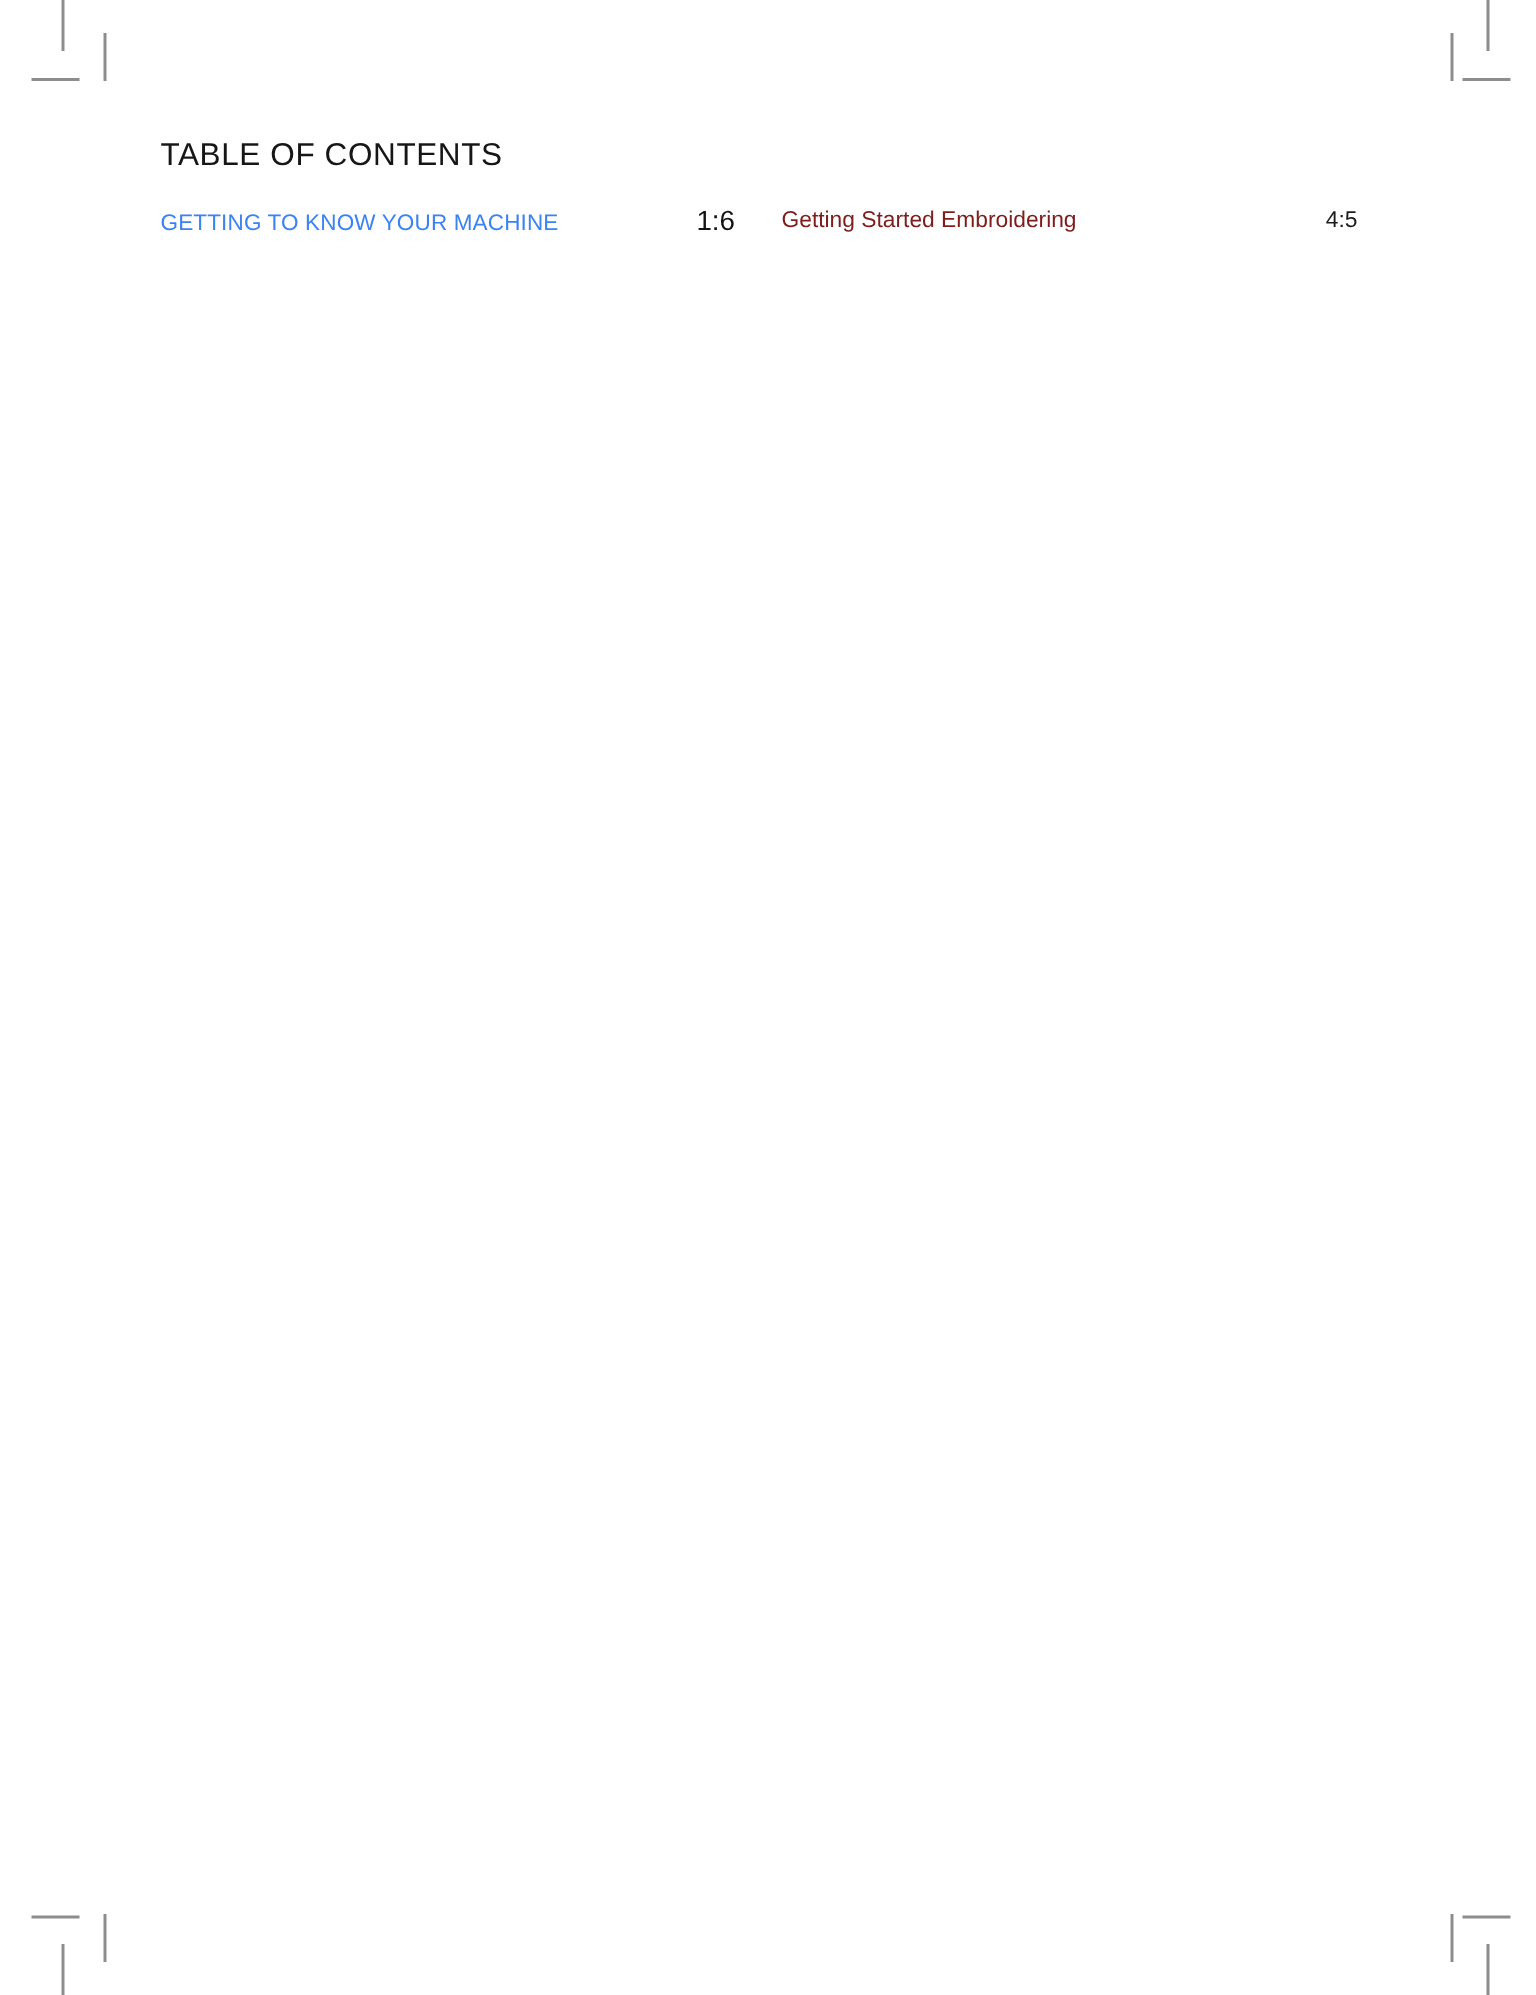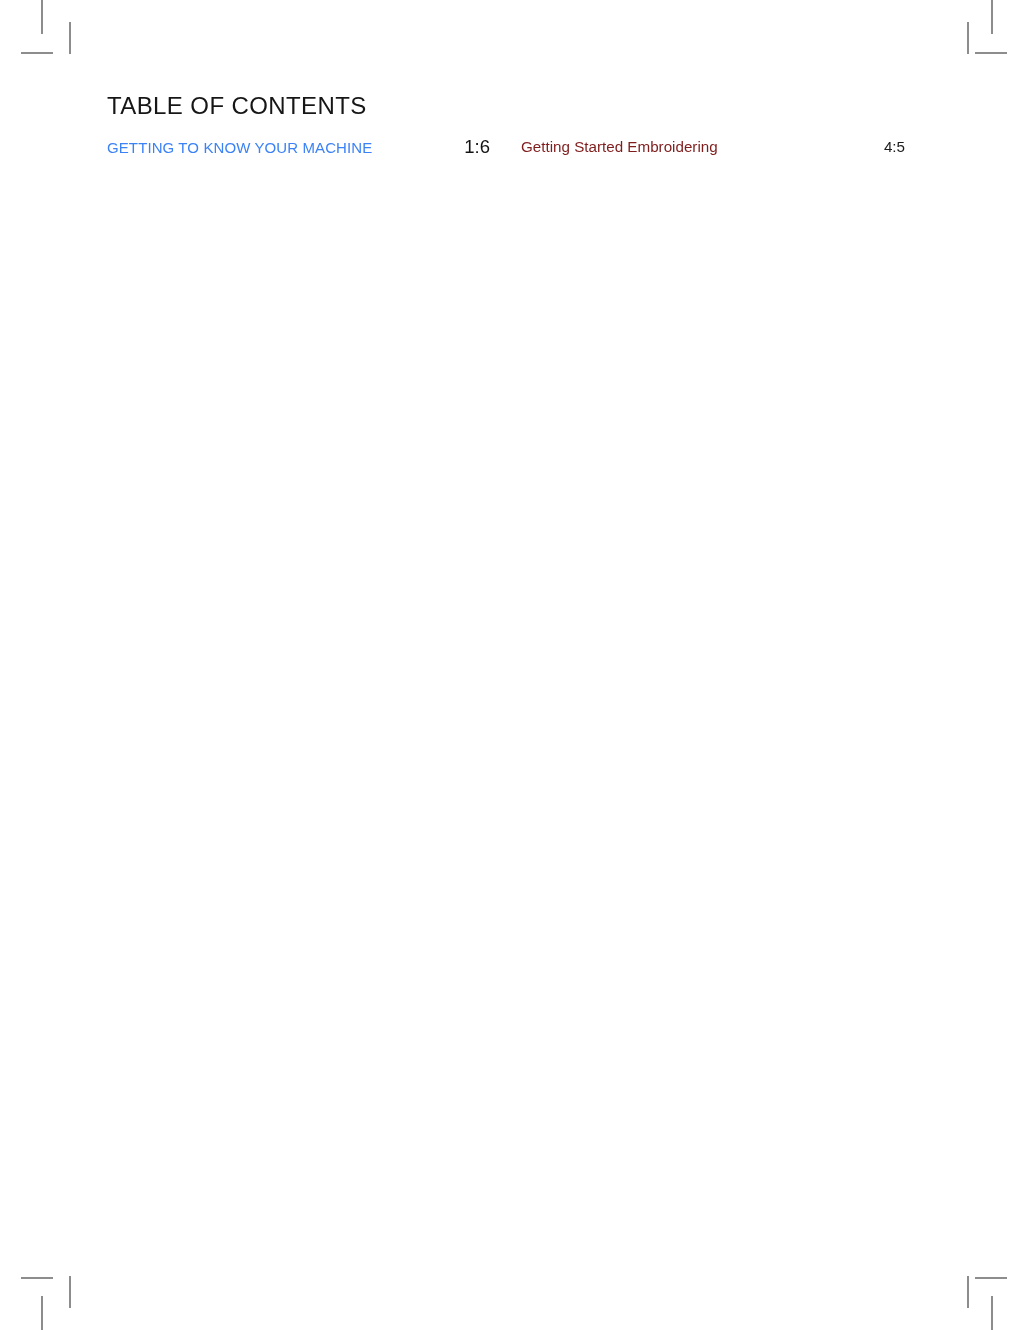--- a/index.html
+++ b/index.html
@@ -23,21 +23,21 @@
     background: #8d8d8d;
   }
   .cmark.v { width: 2px; }
   .cmark.h { height: 2px; }
 
   
   .toc-title {
     position: absolute;
     left: 107px;
     top: 92px;
-    font-size: 24px;
+    font-size: 21px;
     letter-spacing: 0.4px;
     color: #161616;
   }
 
   
   .col {
     position: absolute;
     top: 136px;
   }
   .col-left  { left: 107px; width: 383px; }

